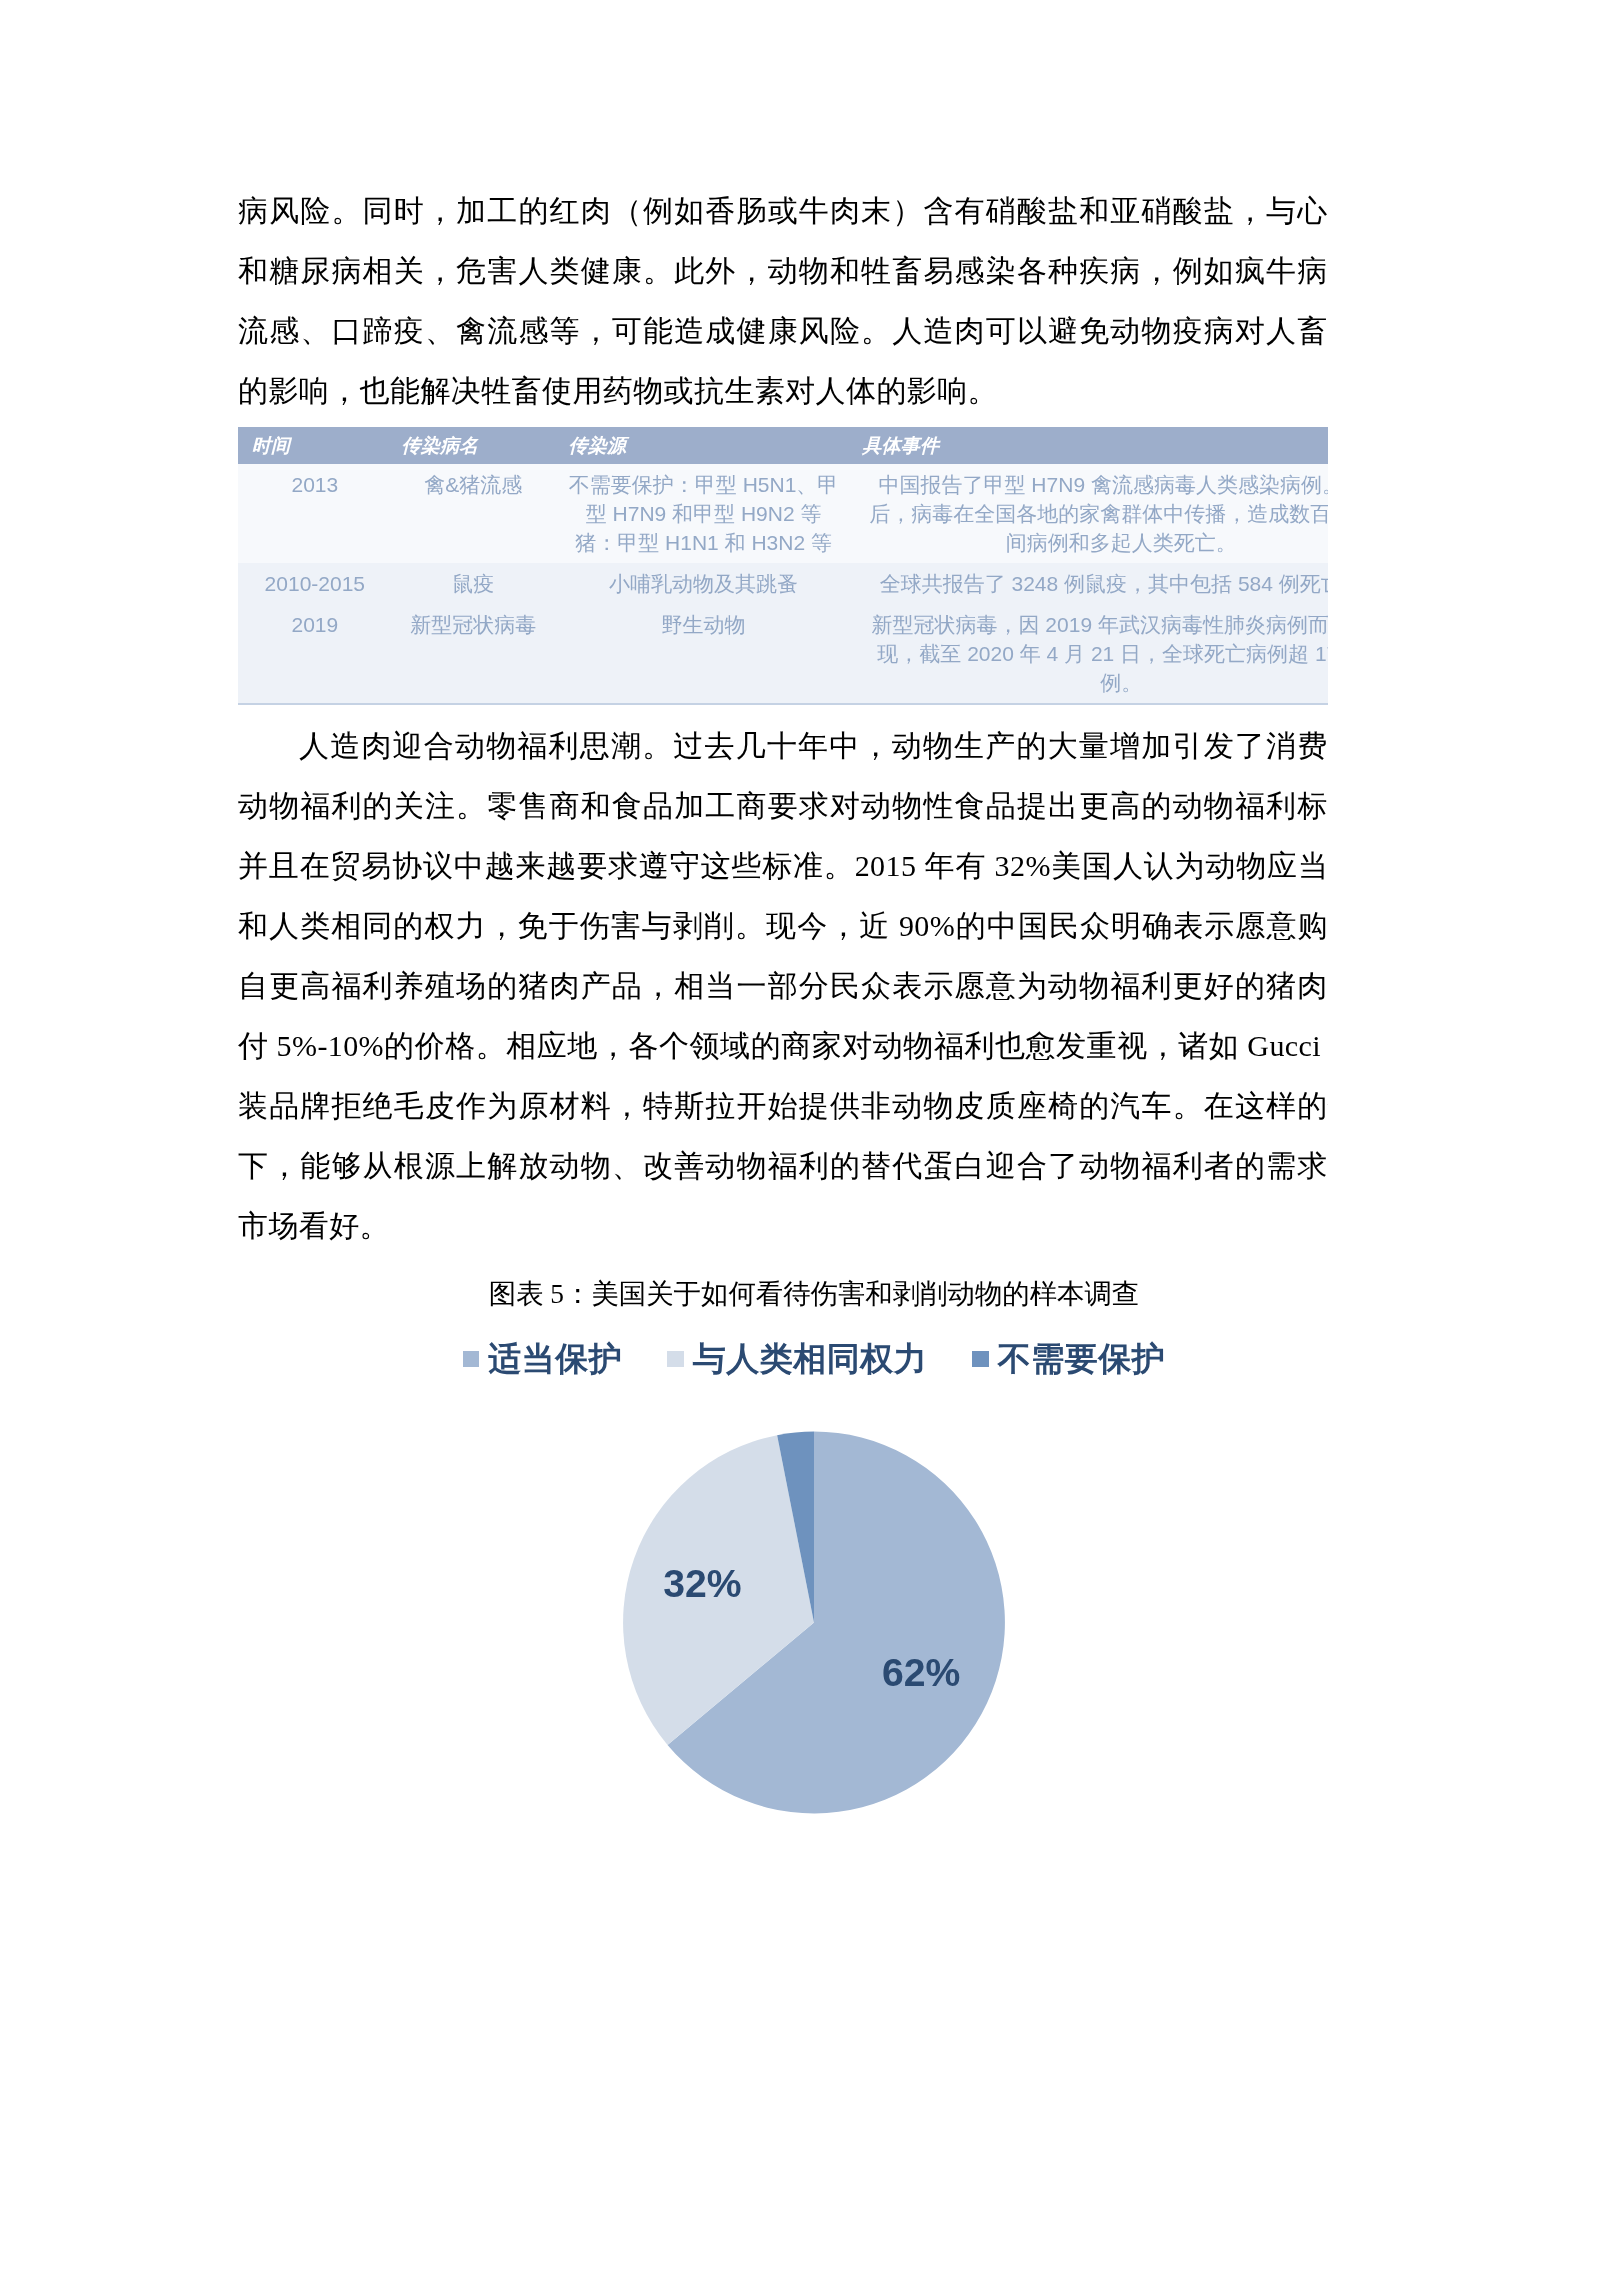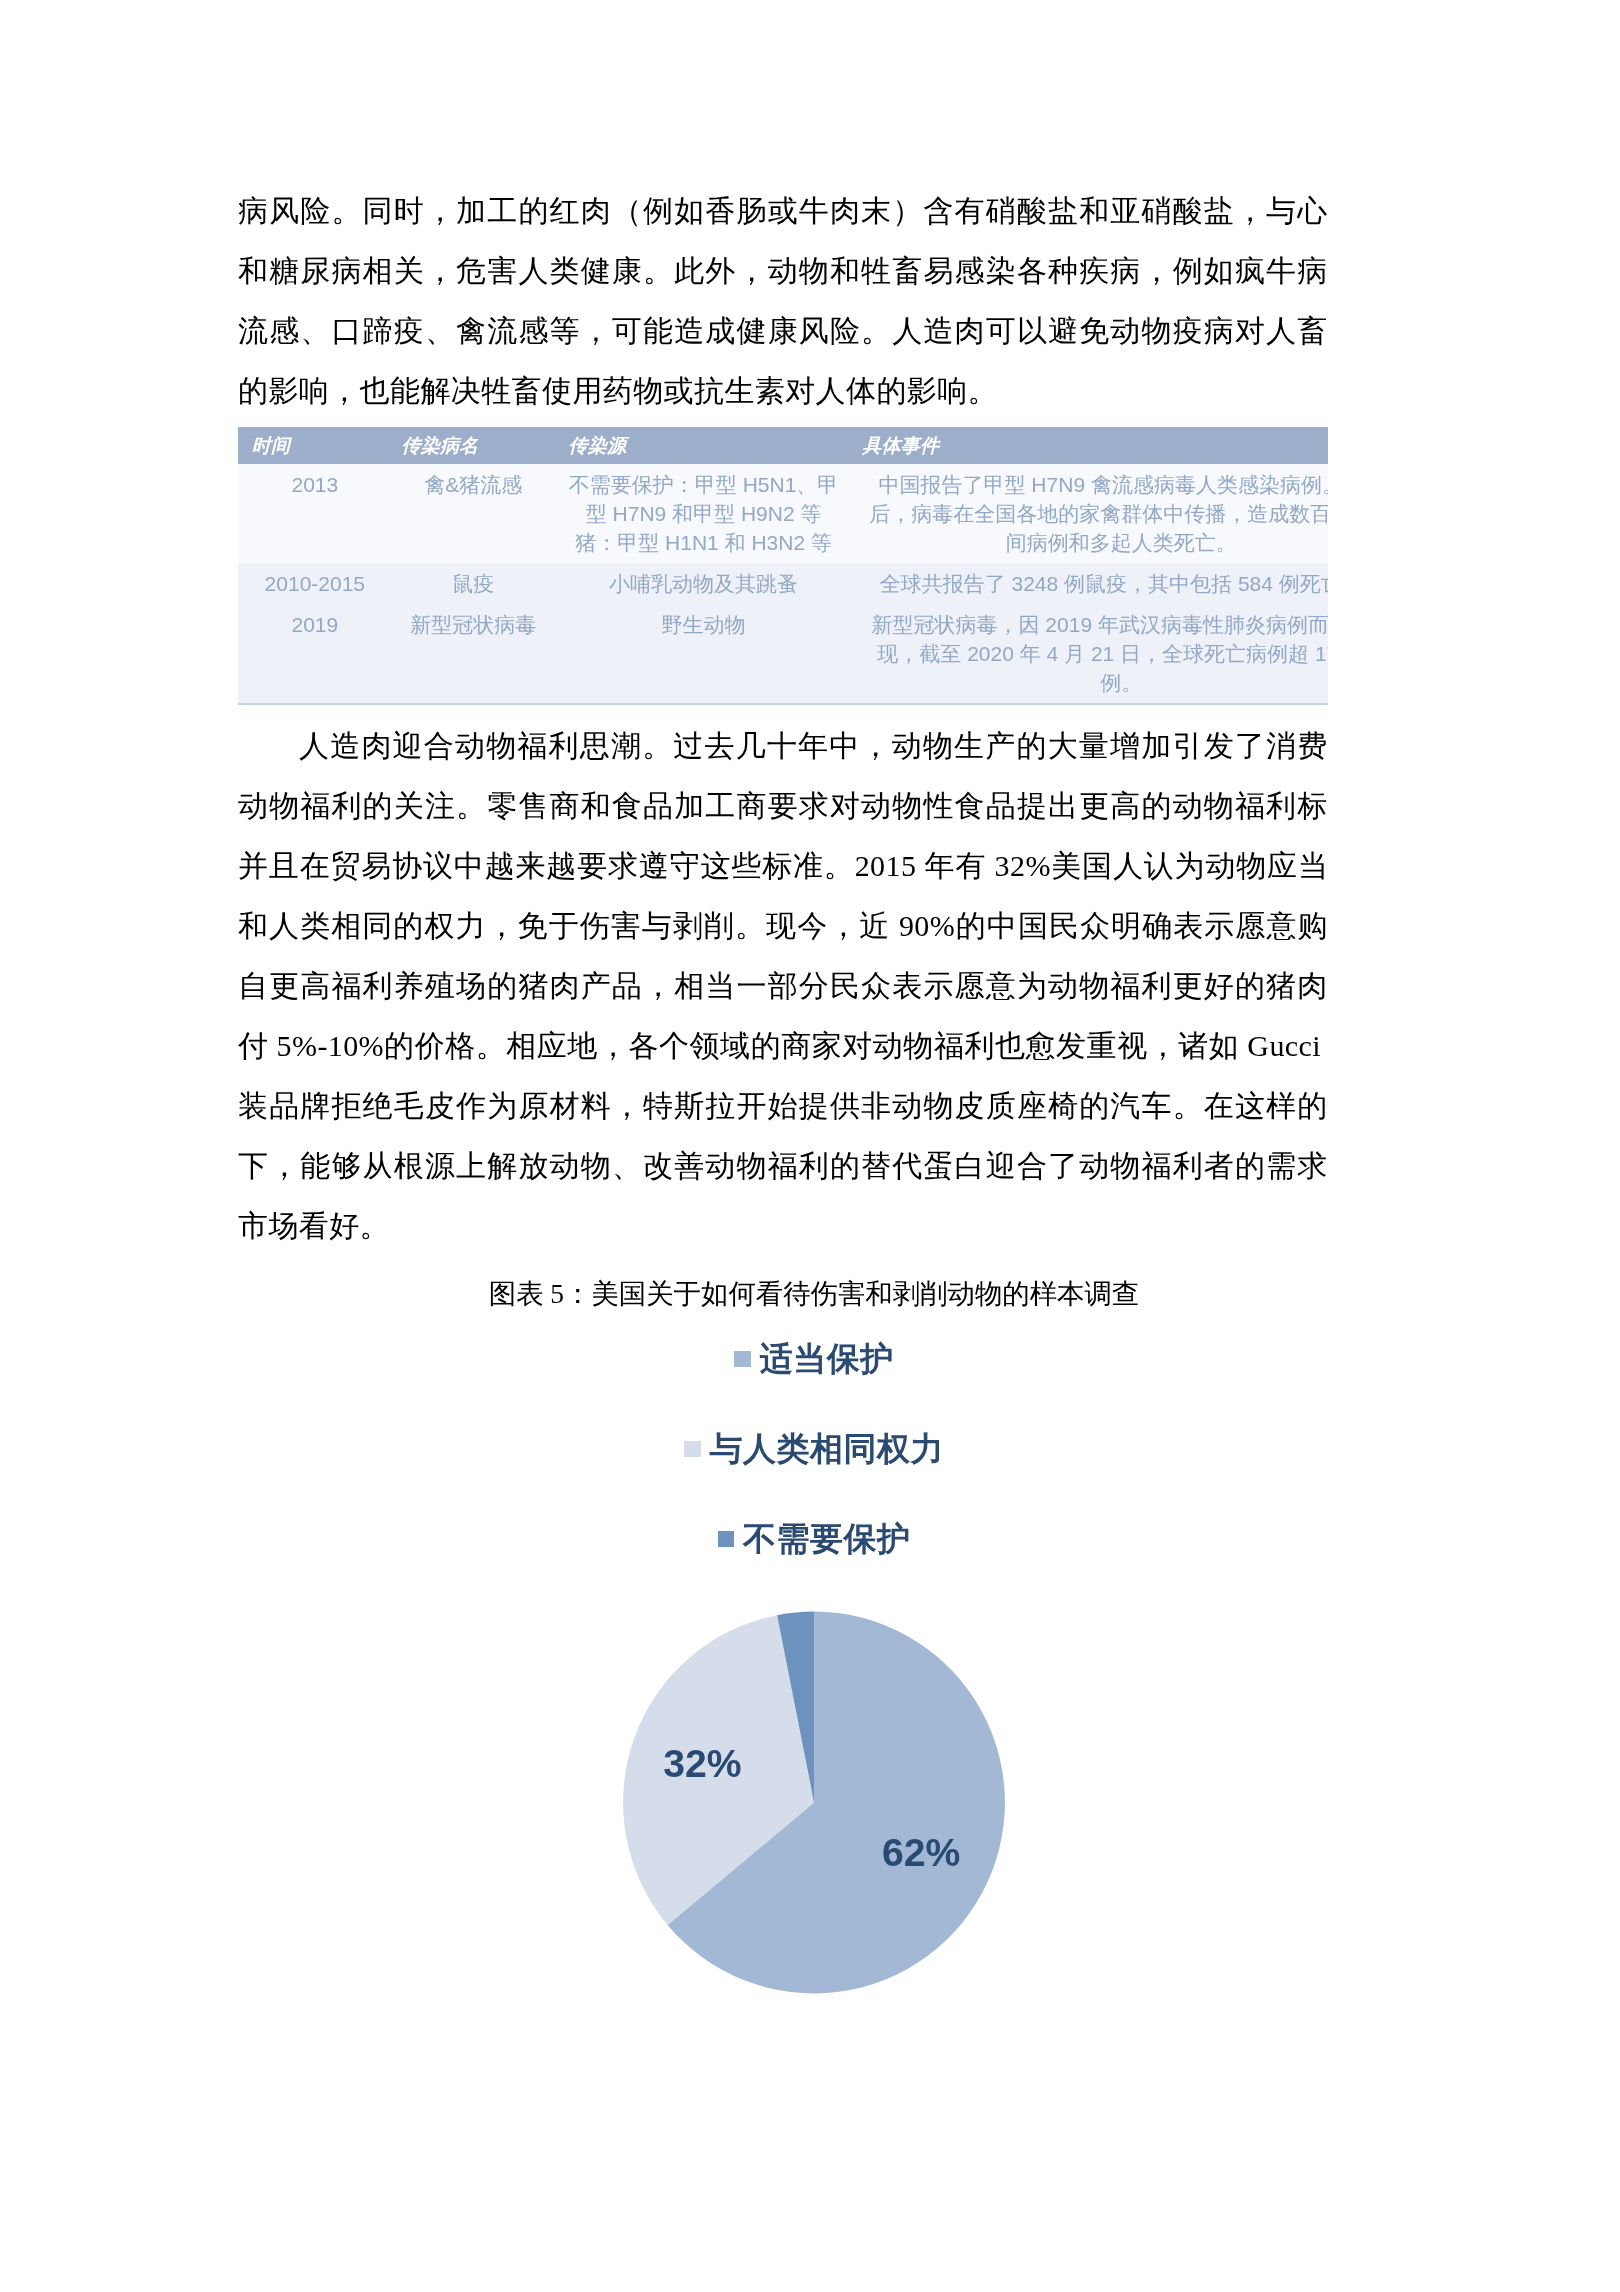--- a/index.html
+++ b/index.html
@@ -99,21 +99,20 @@
   .chart-block {
     margin-top: 17.6px;
     width: 1152px;
   }
   .legend {
     display: flex;
     justify-content: center;
     align-items: center;
     gap: 45px;
     margin-bottom: 7.8px;
-    flex-direction: column;
   }
   .legend-item {
     display: flex;
     align-items: center;
     gap: 8.8px;
   }
   .legend-swatch {
     width: 16.7px;
     height: 16.7px;
     display: inline-block;

